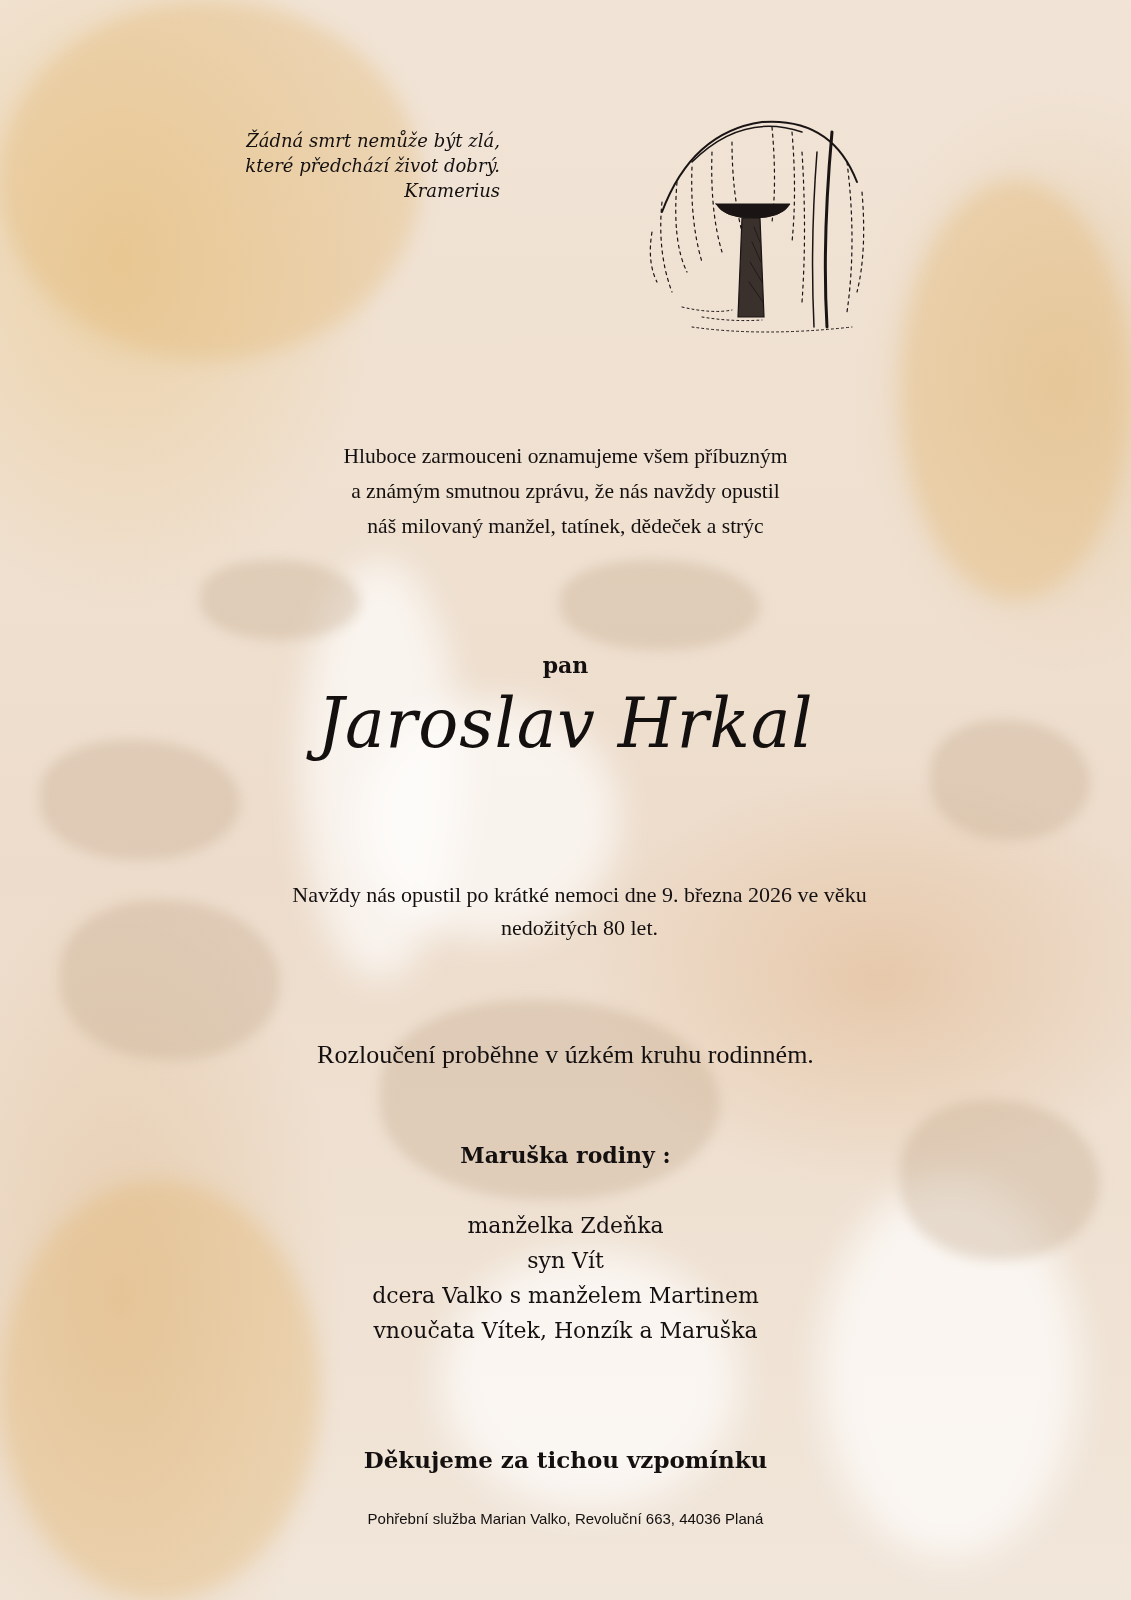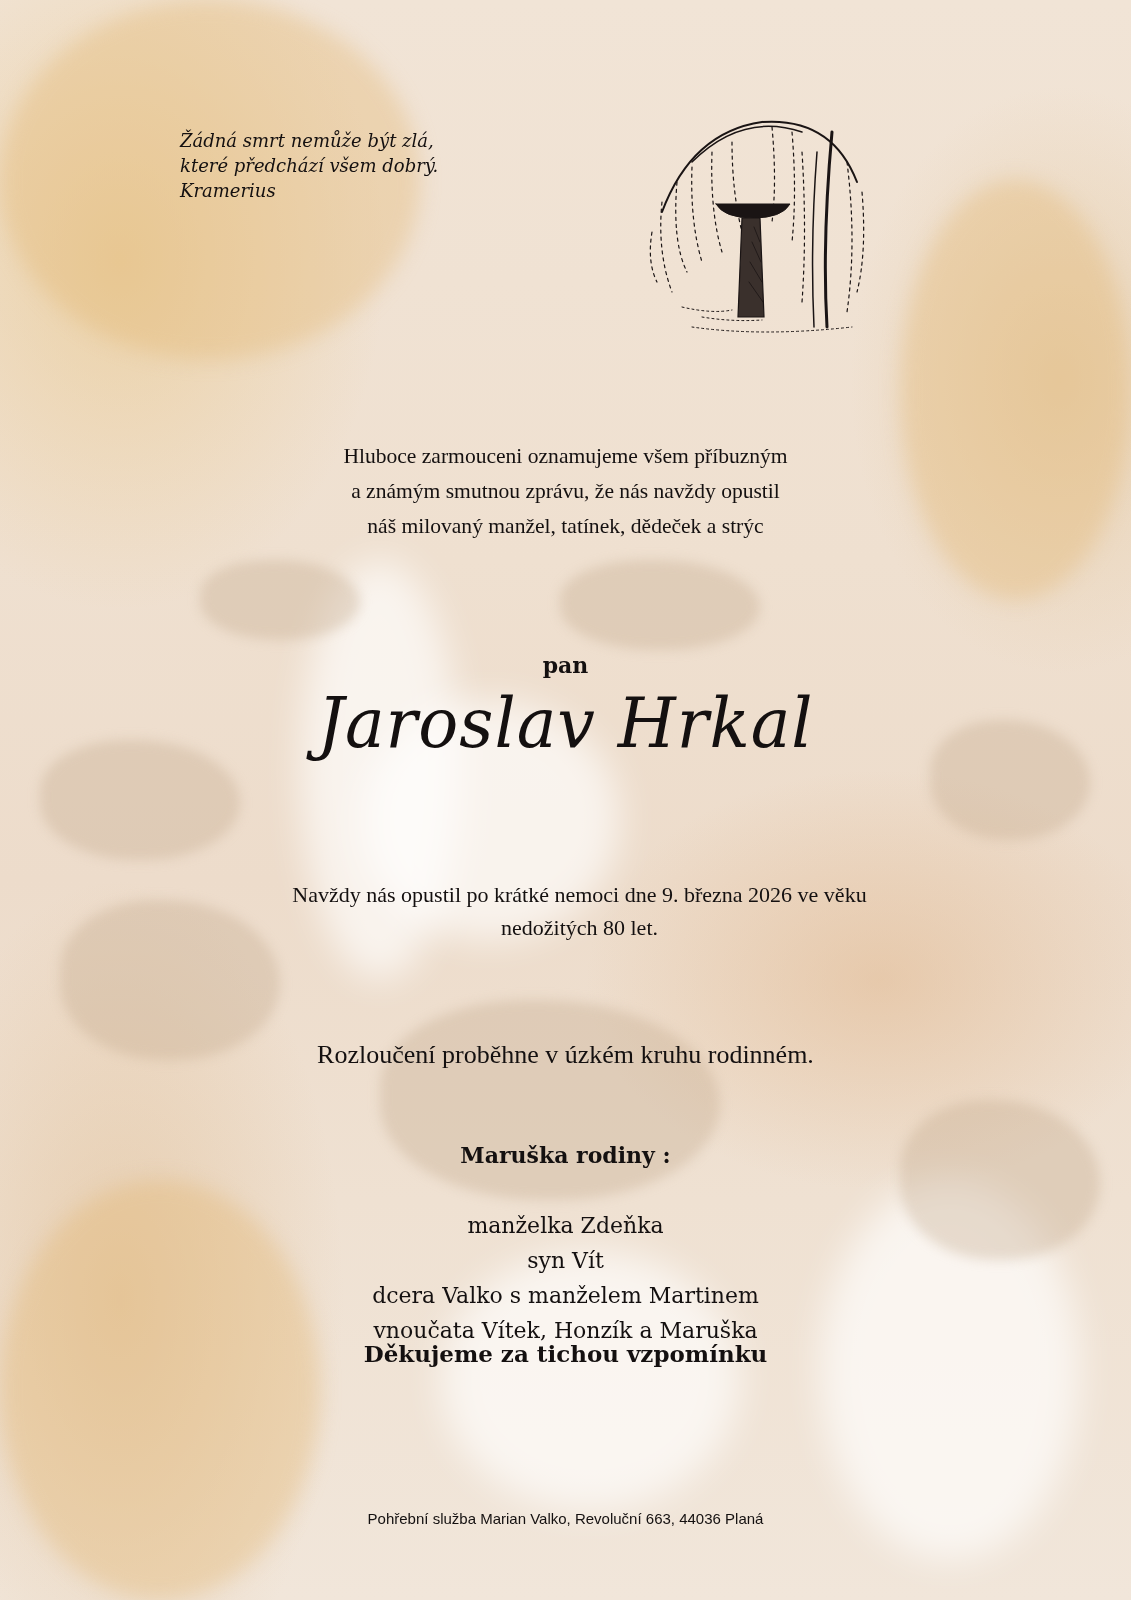--- a/index.html
+++ b/index.html
@@ -18,33 +18,33 @@
         radial-gradient(ellipse 320px 600px at 120px 1300px, rgba(220,180,130,0.45), rgba(220,180,130,0) 70%),
         linear-gradient(180deg, #f1e4d6 0%, #efe0d0 35%, #eddccb 55%, #efe1d2 75%, #f1e6da 100%);
     }
     .stream { background: rgba(255,255,255,0.65); filter: blur(18px); border-radius: 50%; }
     .rock { background: rgba(196,168,140,0.35); filter: blur(6px); border-radius: 45% 55% 50% 50%; }
     .leaf { background: rgba(225,180,110,0.35); filter: blur(10px); border-radius: 50%; }
 
     .content { position: absolute; inset: 0; }
     .centered { position: absolute; left: 0; right: 0; text-align: center; }
 
-    .quote { position: absolute; left: 180px; width: 320px; top: 128px; text-align: left;
+    .quote { position: absolute; left: 180px; width: 320px; top: 128px; text-align: right;
       font-style: italic; font-size: 18px; line-height: 25px; }
 
     .illustration { position: absolute; left: 632px; top: 92px; width: 250px; height: 250px; }
 
     .intro { top: 438px; font-size: 22px; line-height: 35px; font-family: "Liberation Serif", serif; transform: scaleX(0.98); }
     .pan { top: 624px; font-size: 22px; font-weight: bold; margin-top: 28px; }
     .name { top: 682px; font-size: 70px; font-style: italic; font-family: "DejaVu Serif", serif; letter-spacing: 1px; transform: scaleX(0.95); }
     .death { top: 878px; font-size: 22px; line-height: 33px; font-family: "Liberation Serif", serif; padding-left: 28px; }
     .farewell { top: 1040px; font-size: 26px; font-family: "Liberation Serif", serif; }
     .family-title { top: 1142px; font-size: 22px; font-weight: bold; }
     .family-list { top: 1208px; font-size: 22px; font-weight: normal; line-height: 35px; }
-    .thanks { top: 1340px; font-size: 23px; font-weight: bold; }
+    .thanks { top: 1446px; font-size: 23px; font-weight: bold; }
     .footer { top: 1510px; font-size: 15px; font-family: "Liberation Sans", sans-serif; }
     .line { display: block; }
   </style>
 </head>
 <body>
 
 <div class="bg">
   <div class="layer l-base"></div>
   <div class="layer stream" style="left:300px;top:560px;width:160px;height:420px;"></div>
   <div class="layer stream" style="left:360px;top:700px;width:260px;height:240px;"></div>
@@ -59,21 +59,21 @@
   <div class="layer rock" style="left:930px;top:720px;width:160px;height:120px;"></div>
   <div class="layer leaf" style="left:0px;top:0px;width:420px;height:360px;"></div>
   <div class="layer leaf" style="left:900px;top:180px;width:231px;height:420px;"></div>
   <div class="layer leaf" style="left:0px;top:1180px;width:320px;height:420px;"></div>
 </div>
 
 <div class="content">
 
   <div class="quote">
     <span class="line">Žádná smrt nemůže být zlá,</span>
-    <span class="line">které předchází všem dobrý.</span>
+    <span class="line">které předchází život dobrý.</span>
     <span class="line">Kramerius</span>
   </div>
 
   <div class="illustration">
     <svg width="250" height="250" viewBox="0 0 250 250" fill="none" stroke="#1a1414" stroke-linecap="round">
       <path d="M30 120 Q60 40 130 30 Q200 25 225 90" stroke-width="2"></path>
       <path d="M60 70 Q110 20 170 40" stroke-width="1.5"></path>
       <path d="M200 40 Q190 150 195 235" stroke-width="3"></path>
       <path d="M185 60 Q178 150 182 235" stroke-width="1.5"></path>
       <g stroke-width="1.2" stroke-dasharray="3 4">

